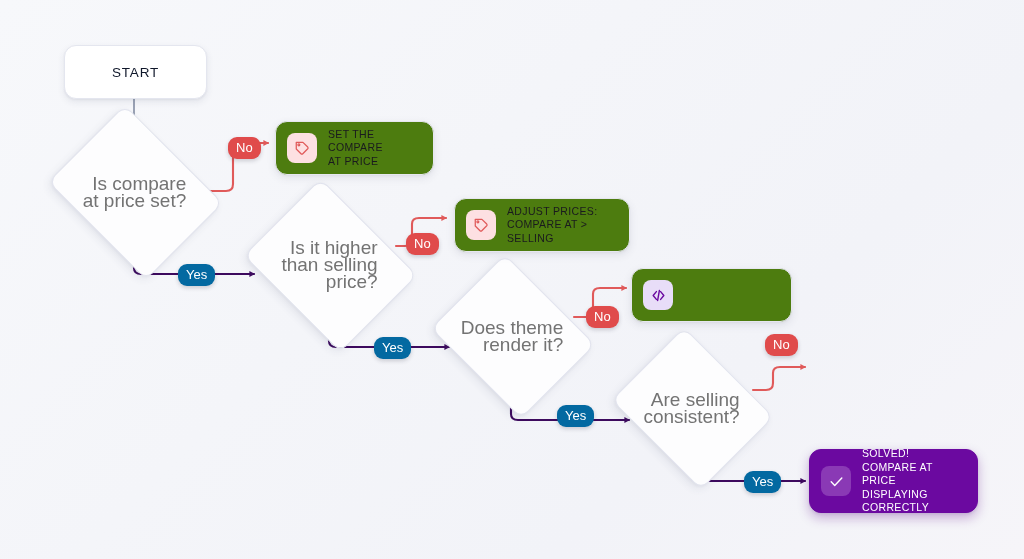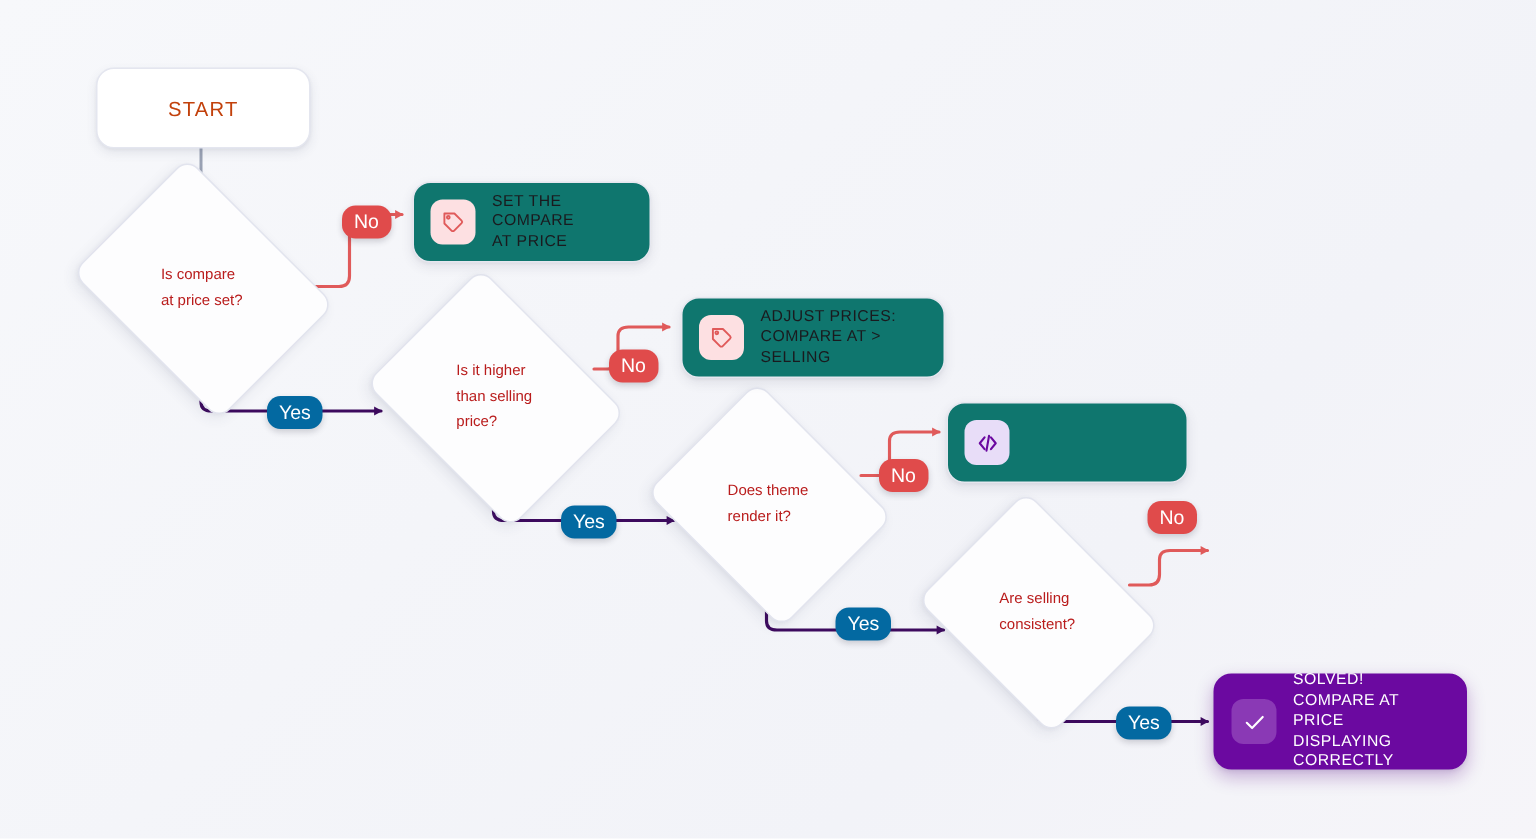--- a/index.html
+++ b/index.html
@@ -32,21 +32,21 @@
     background: #ffffff;
     border: 1px solid #e4e6ef;
     border-radius: 12px;
     box-shadow: 0 3px 7px rgba(60,65,95,0.10), 0 1px 2px rgba(60,65,95,0.06);
     display: flex;
     align-items: center;
     justify-content: center;
   }
   .terminal .label {
     font-size: 13.5px;
-    color: #c2410c;
+    color: #0f172a;
     letter-spacing: 0.8px;
   }
 
   
   .decision {
     position: absolute;
   }
   .decision .shape {
     position: absolute;
     left: 0; top: 0;
@@ -59,35 +59,35 @@
     box-shadow: 0 4px 9px rgba(60,65,95,0.09), 0 1px 3px rgba(60,65,95,0.05);
   }
   .decision .dtext {
     position: absolute;
     left: 0; top: 0;
     width: 100%;
     height: 100%;
     display: flex;
     align-items: center;
     justify-content: center;
-    text-align: left;
-    font-size: 10px;
+    text-align: right;
+    font-size: 19px;
     line-height: 17px;
-    color: #b91c1c;
+    color: #737373;
     white-space: pre-line;
     padding: 0 6px;
     box-sizing: border-box;
   }
 
   
   .card {
     position: absolute;
     display: flex;
     align-items: center;
-    background: #0f766e;
+    background: #4d7c0f;
     border: 1px solid #e6e7ef;
     border-radius: 12px;
     box-shadow: 0 3px 8px rgba(60,65,95,0.11), 0 1px 2px rgba(60,65,95,0.05);
     padding: 10px 14px 10px 11px;
     box-sizing: border-box;
   }
   .card.solved {
     background: #6b09a0;
     border-color: #6b09a0;
     box-shadow: 0 5px 12px rgba(90,10,135,0.30), 0 1px 3px rgba(60,65,95,0.10);

